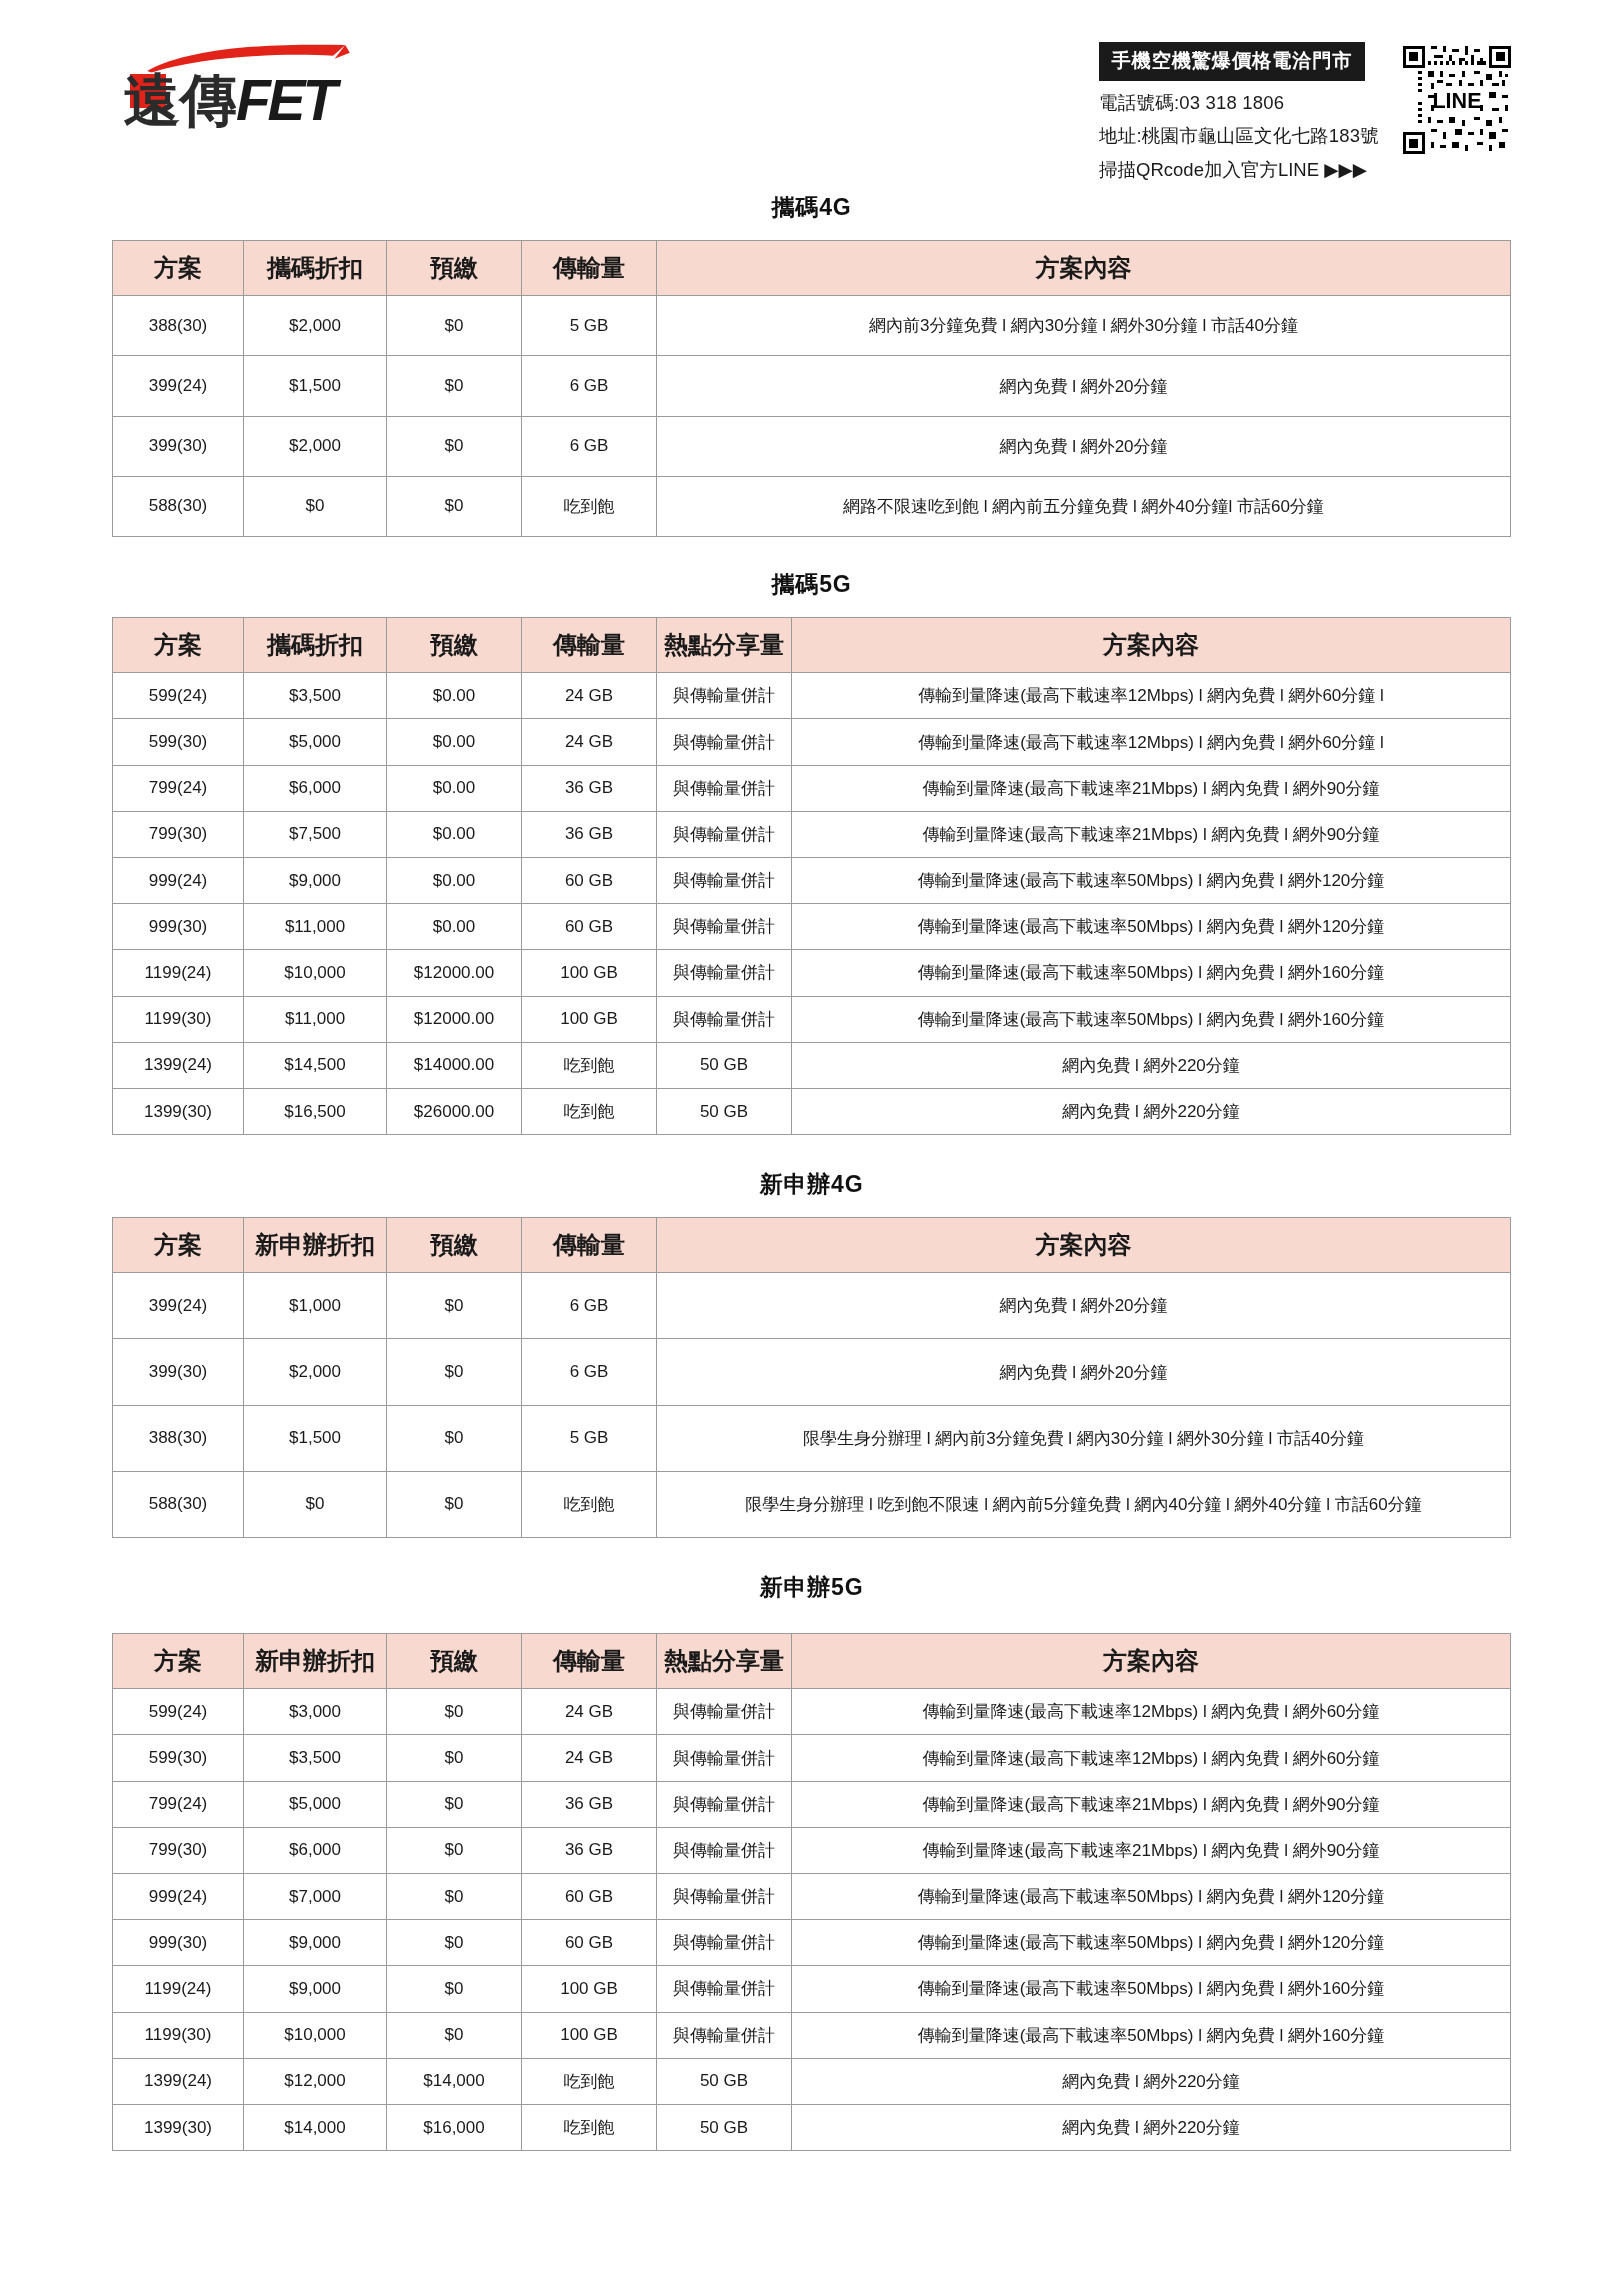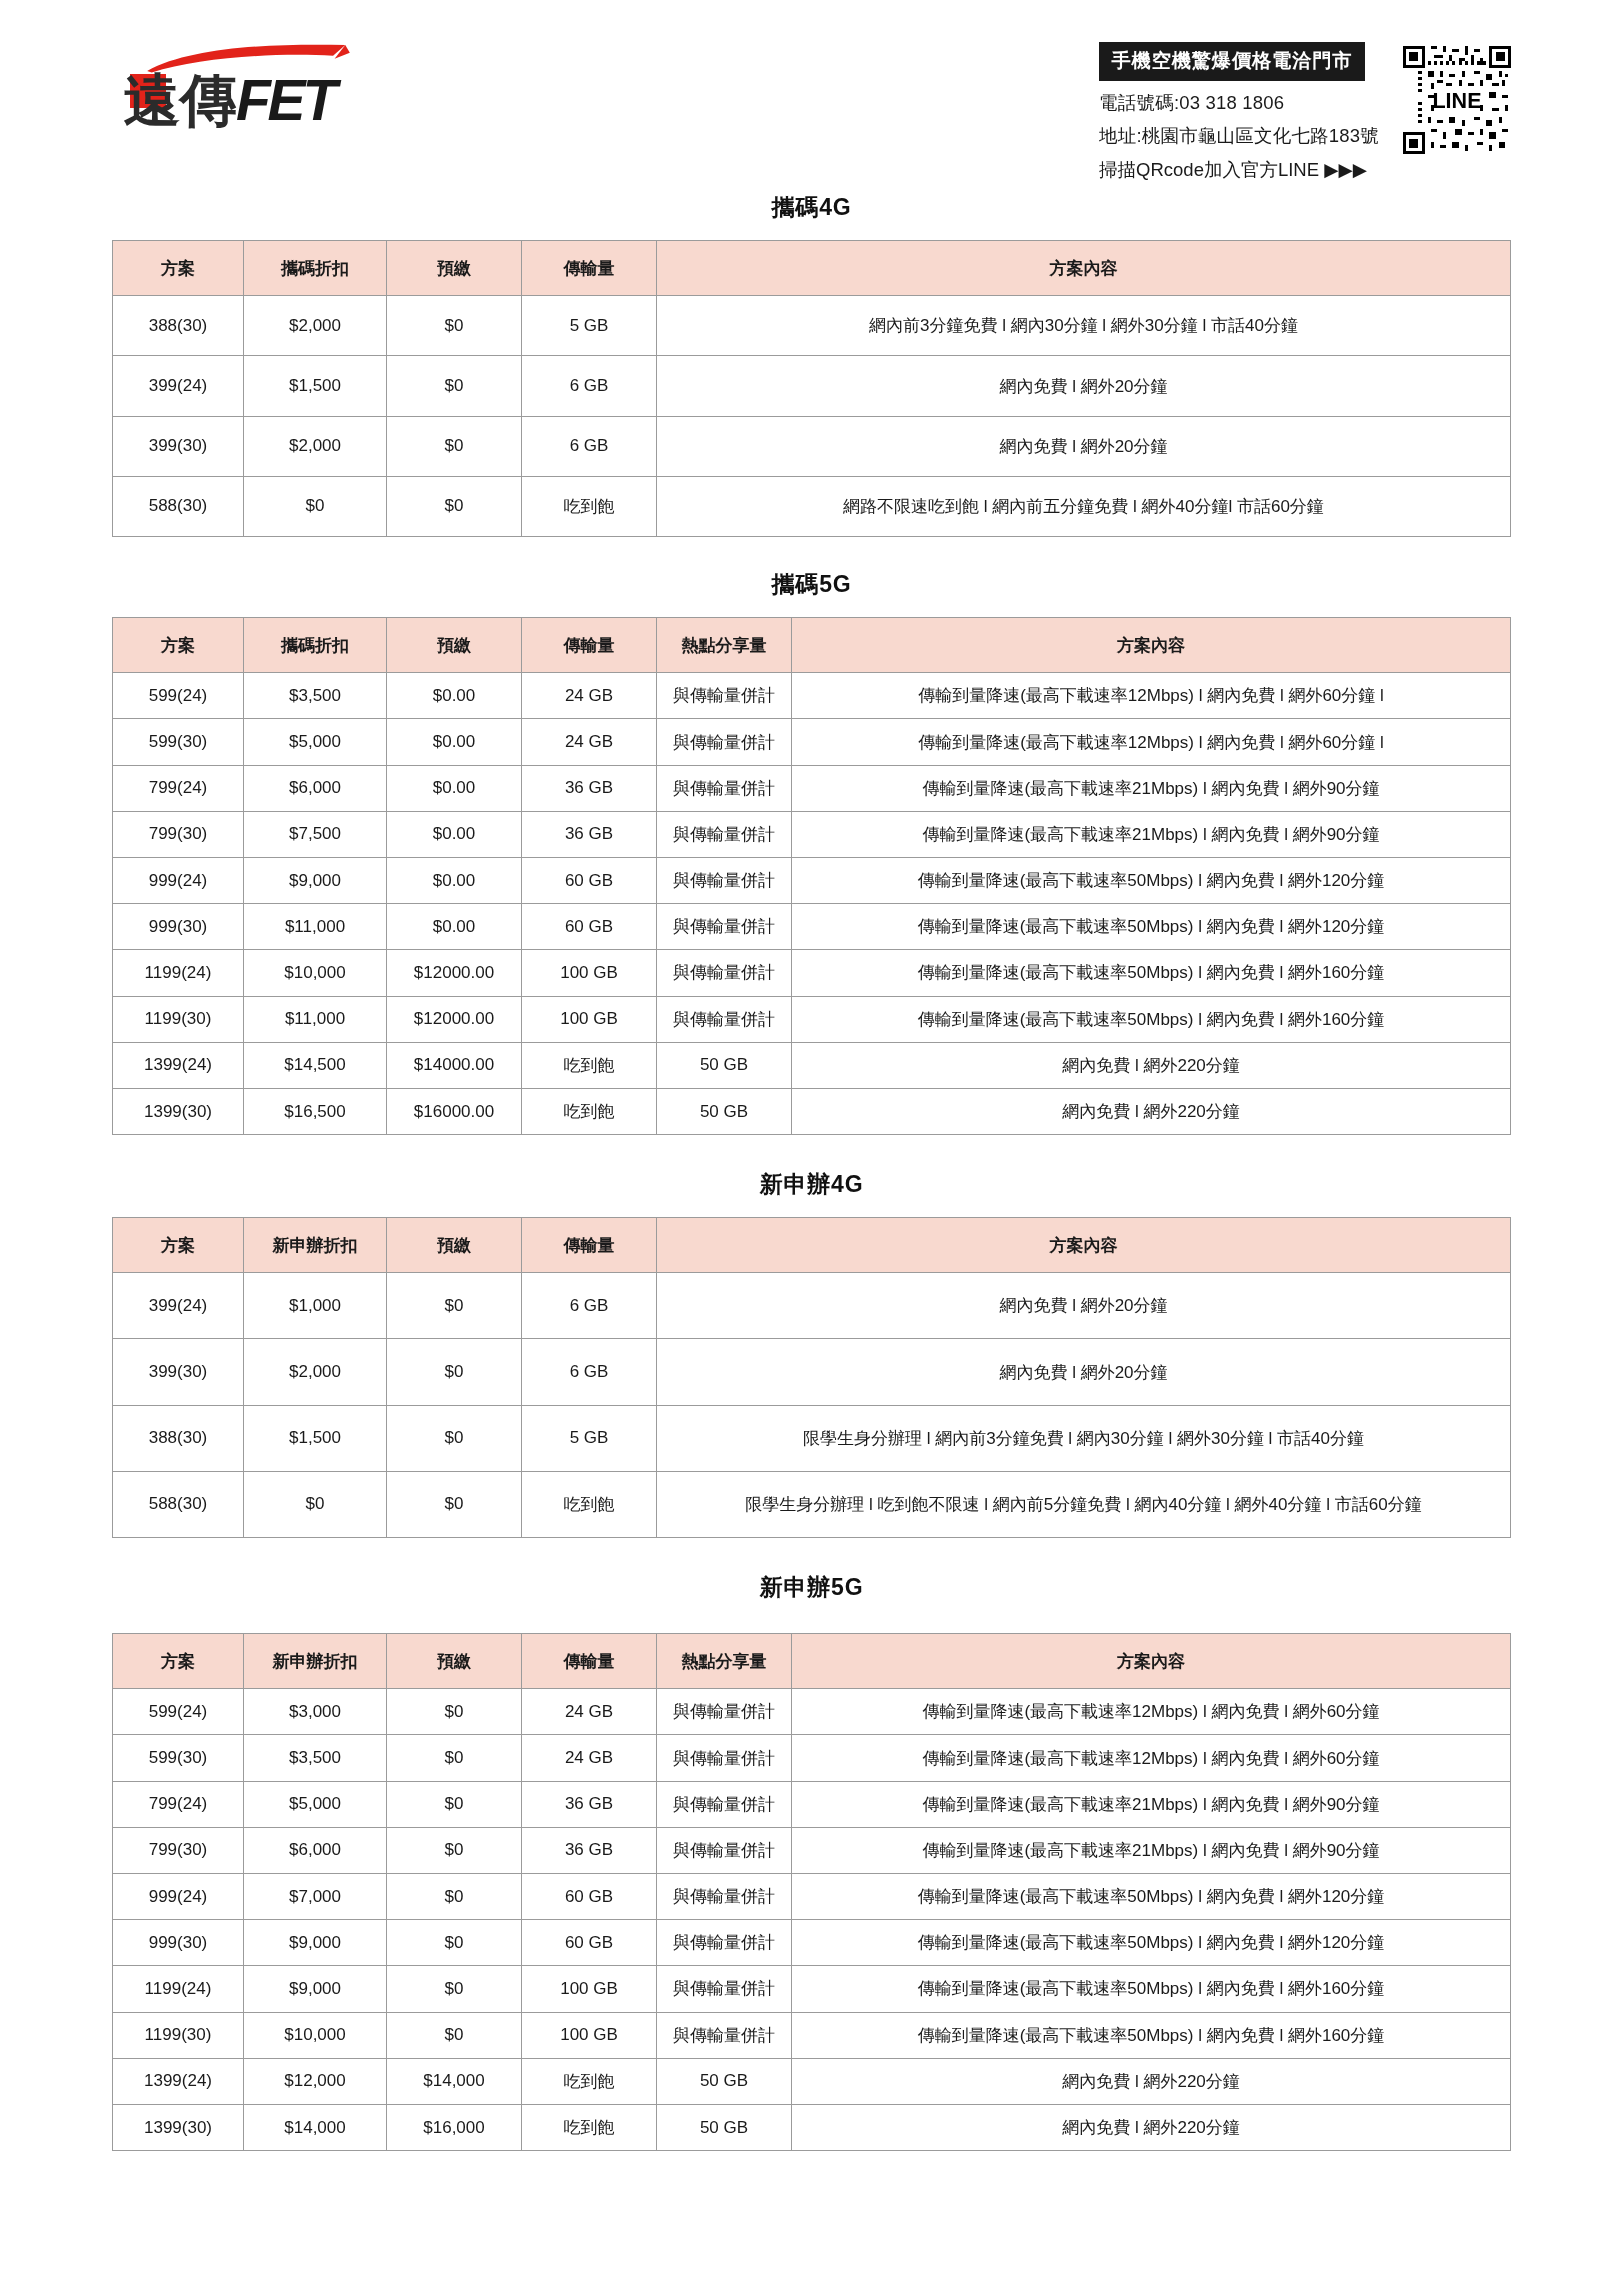--- a/index.html
+++ b/index.html
@@ -131,21 +131,21 @@
     table-layout: fixed;
   }
   table.plan th, table.plan td {
     border: 0.8px solid #9b9b9b;
     text-align: center;
     vertical-align: middle;
     color: #1a1a1a;
   }
   table.plan th {
     background: #f8d9cf;
-    font-size: 17px;
+    font-size: 24px;
     font-weight: bold;
     height: 48px;
     padding: 3.1px 1.5px;
   }
   table.plan td {
     font-size: 17px;
     padding: 3.1px 4.6px;
   }
   .t-4g td { height: 53px; }
   .t-5g td { height: 39px; font-size: 16px; }
@@ -435,21 +435,21 @@
         <td>1399(24)</td>
         <td>$14,500</td>
         <td>$14000.00</td>
         <td>吃到飽</td>
         <td>50 GB</td>
         <td>網內免費 l 網外220分鐘</td>
       </tr>
       <tr>
         <td>1399(30)</td>
         <td>$16,500</td>
-        <td>$16000.00</td>
+        <td>$26000.00</td>
         <td>吃到飽</td>
         <td>50 GB</td>
         <td>網內免費 l 網外220分鐘</td>
       </tr>
     </tbody>
   </table>
 
   <div class="section-title t3">新申辦4G</div>
   <table class="plan t-new4g">
     <colgroup>

